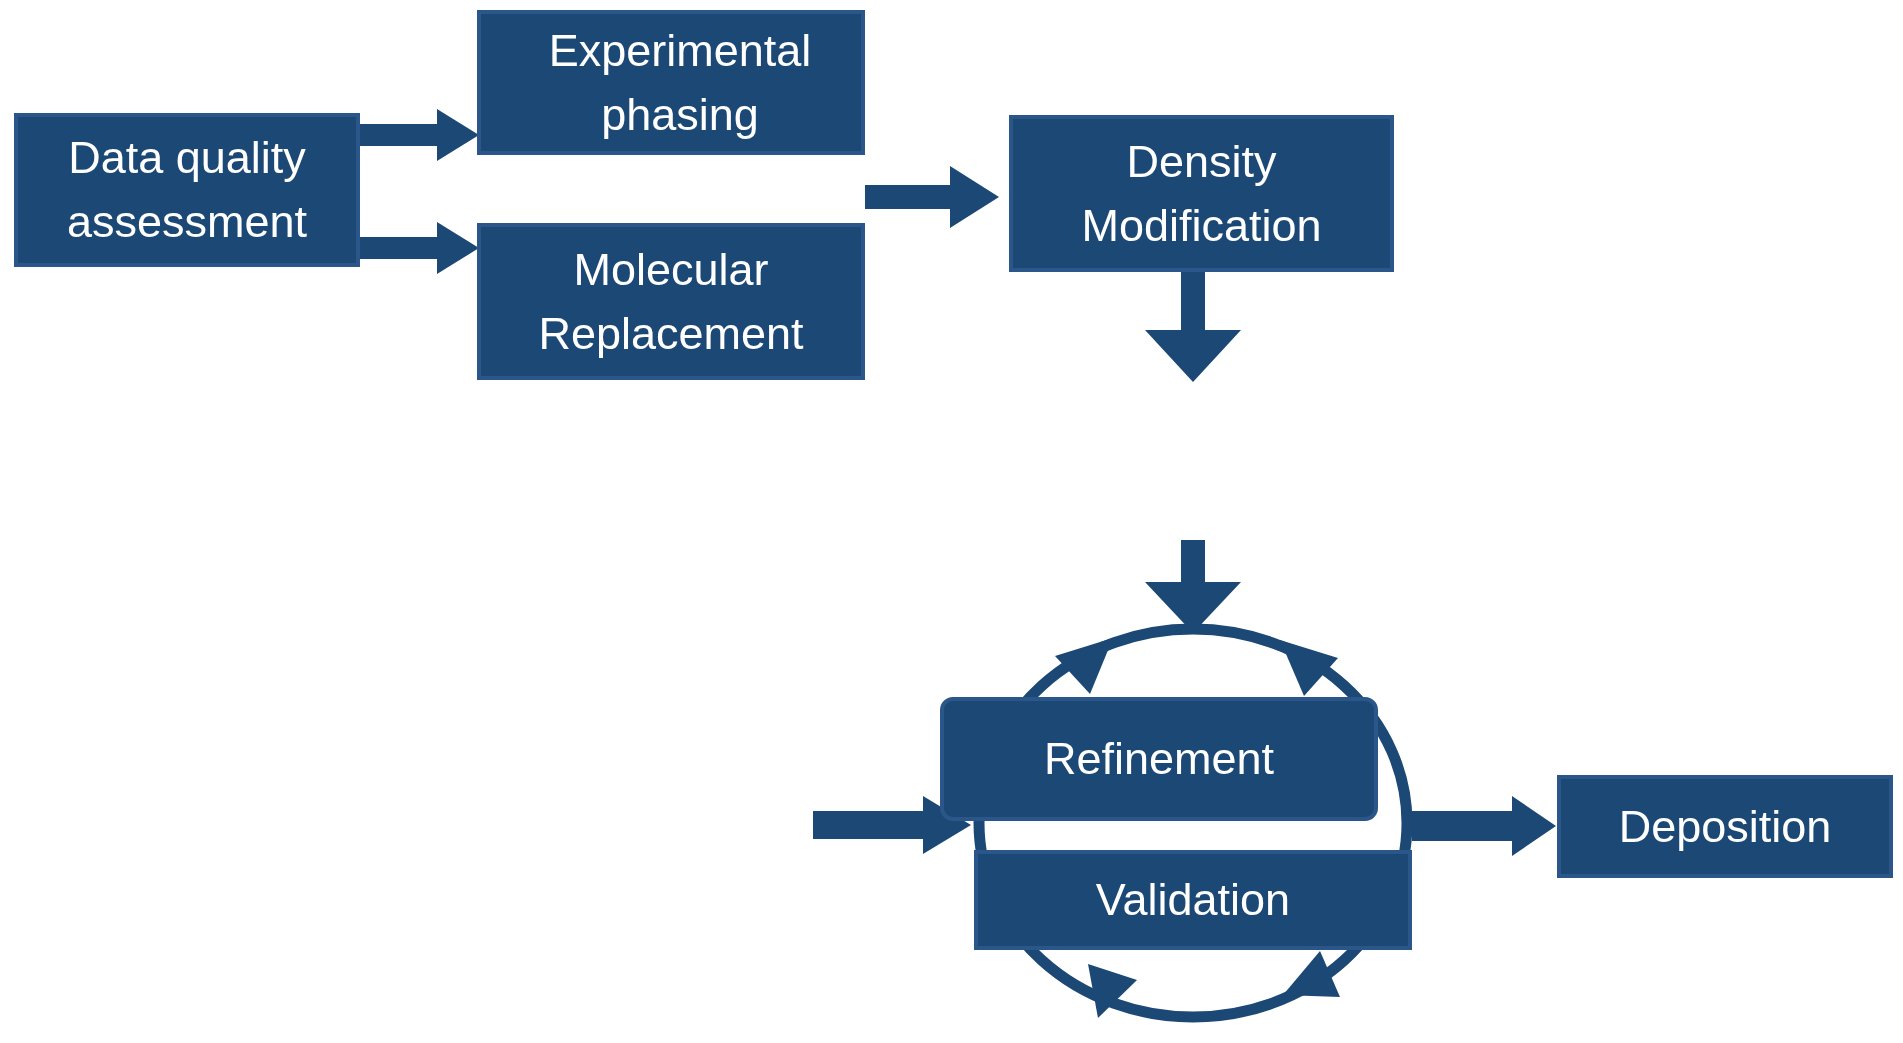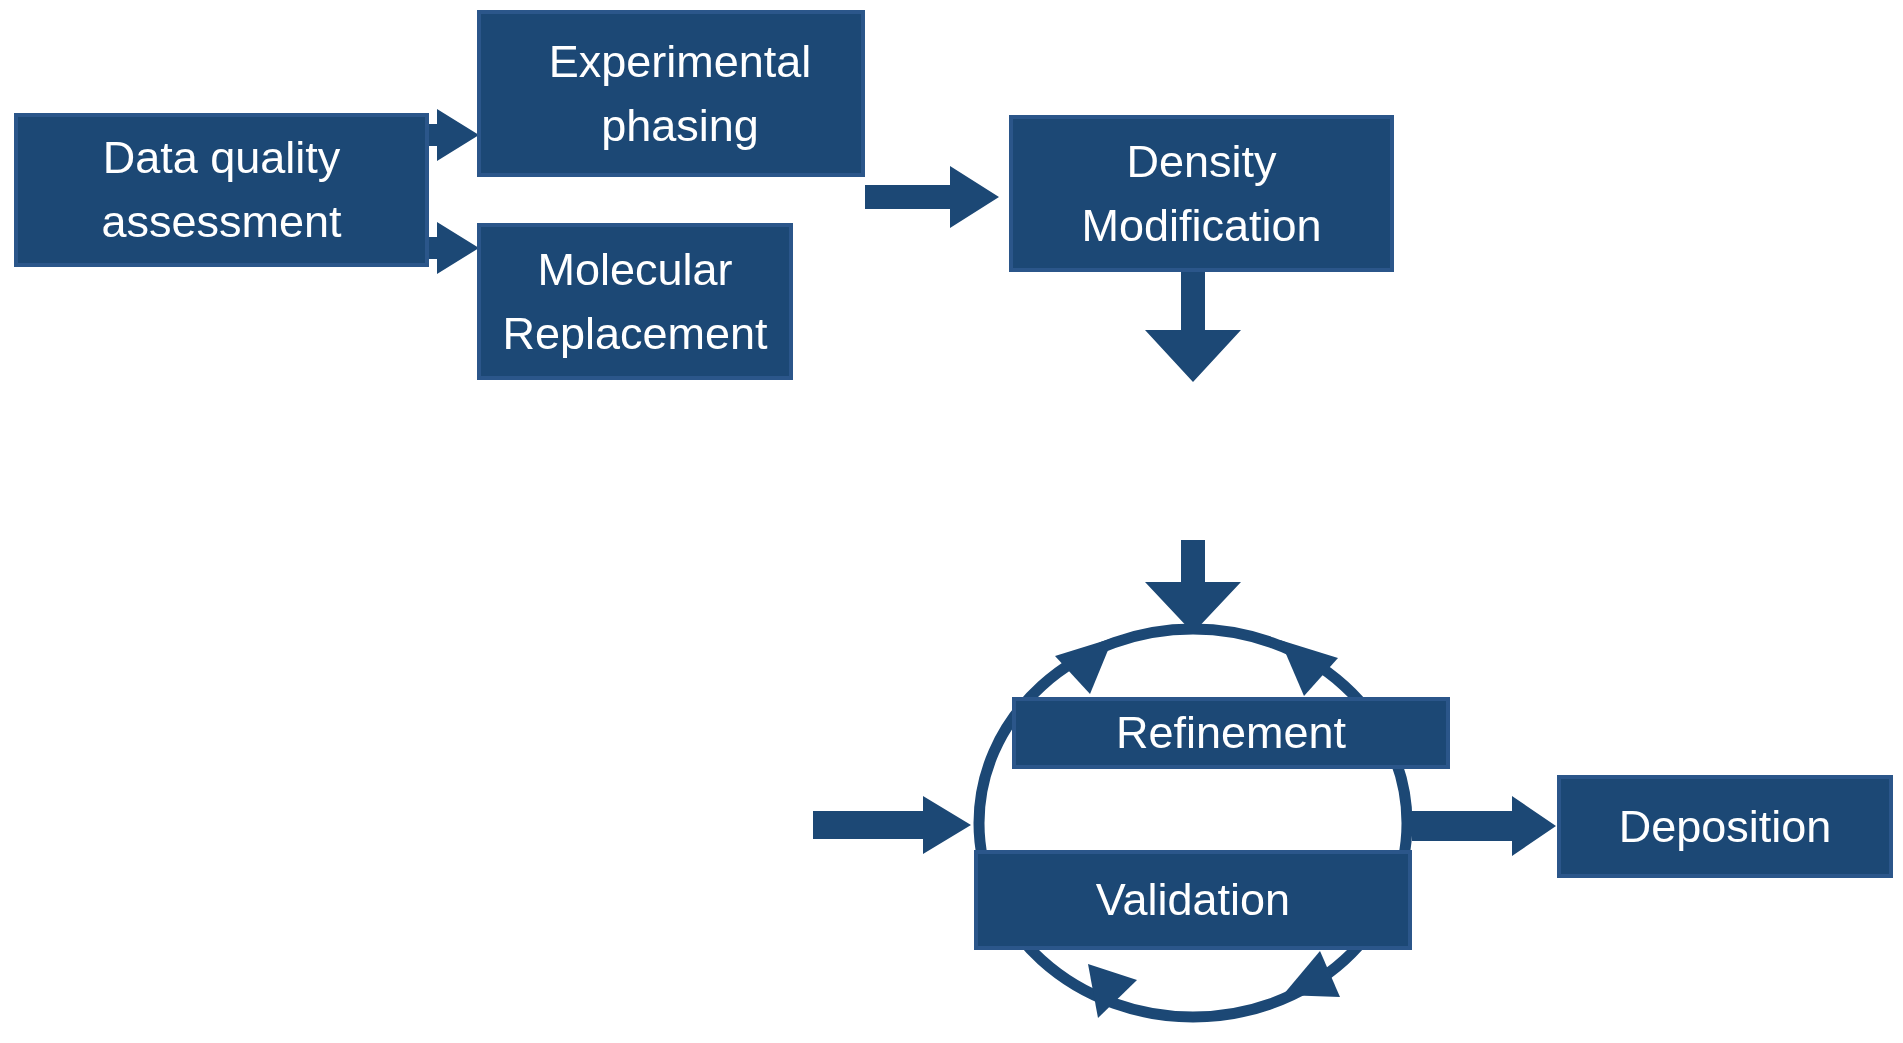--- a/index.html
+++ b/index.html
@@ -49,38 +49,38 @@
 
     <path class="arrow-fill" d="M360,124 H437 V109 L479,135 L437,161 V146 H360 Z"></path>
     <path class="arrow-fill" d="M360,237 H437 V222 L479,248 L437,274 V259 H360 Z"></path>
     <path class="arrow-fill" d="M865,185 H950 V166 L999,197 L950,228 V209 H865 Z"></path>
     <path class="arrow-fill" d="M1181,272 H1205 V330 H1241 L1193,382 L1145,330 H1181 Z"></path>
     <path class="arrow-fill" d="M1181,540 H1205 V582 H1241 L1193,633 L1145,582 H1181 Z"></path>
     <path class="arrow-fill" d="M813,811 H923 V796 L971,825 L923,854 V839 H813 Z"></path>
     <path class="arrow-fill" d="M1412,811 H1512 V796 L1556,826 L1512,856 V841 H1412 Z"></path>
   </svg>
 
-  <div class="node" style="left:14px;top:113px;width:415px;height:154px;">
+  <div class="node" style="left:14px;top:113px;width:346px;height:154px;">
     <span>Data quality assessment</span>
   </div>
 
-  <div class="node" style="left:477px;top:10px;width:388px;height:167px;padding-left:18px;">
+  <div class="node" style="left:477px;top:10px;width:388px;height:145px;padding-left:18px;">
     <span>Experimental phasing</span>
   </div>
 
-  <div class="node" style="left:477px;top:223px;width:316px;height:157px;">
+  <div class="node" style="left:477px;top:223px;width:388px;height:157px;">
     <span>Molecular Replacement</span>
   </div>
 
   <div class="node" style="left:1002px;top:115px;width:385px;height:157px;margin-left:7px;">
     <span>Density Modification</span>
   </div>
 
 
-  <div class="node" style="left:1012px;top:697px;width:438px;height:72px;">
+  <div class="node" style="left:940px;top:697px;width:438px;height:124px;border-radius:13px;">
     <span>Refinement</span>
   </div>
 
   <div class="node" style="left:974px;top:850px;width:438px;height:100px;">
     <span>Validation</span>
   </div>
 
 
   <div class="node" style="left:1557px;top:775px;width:336px;height:103px;">
     <span>Deposition</span>

